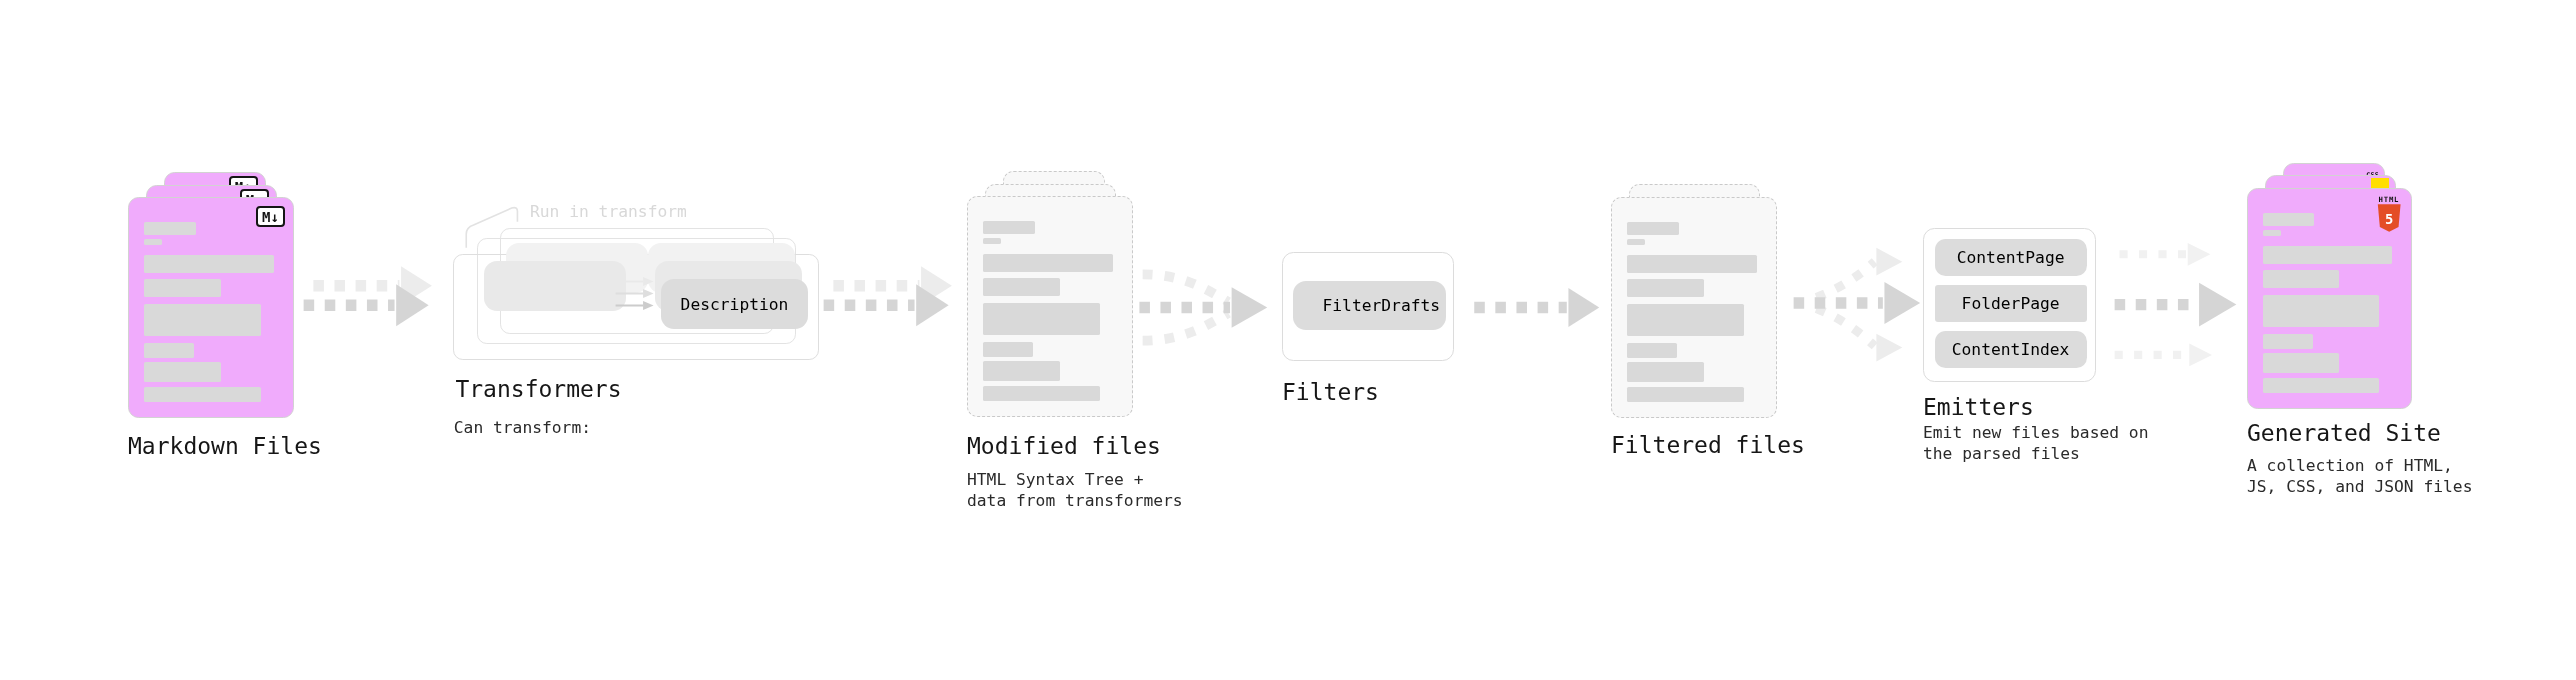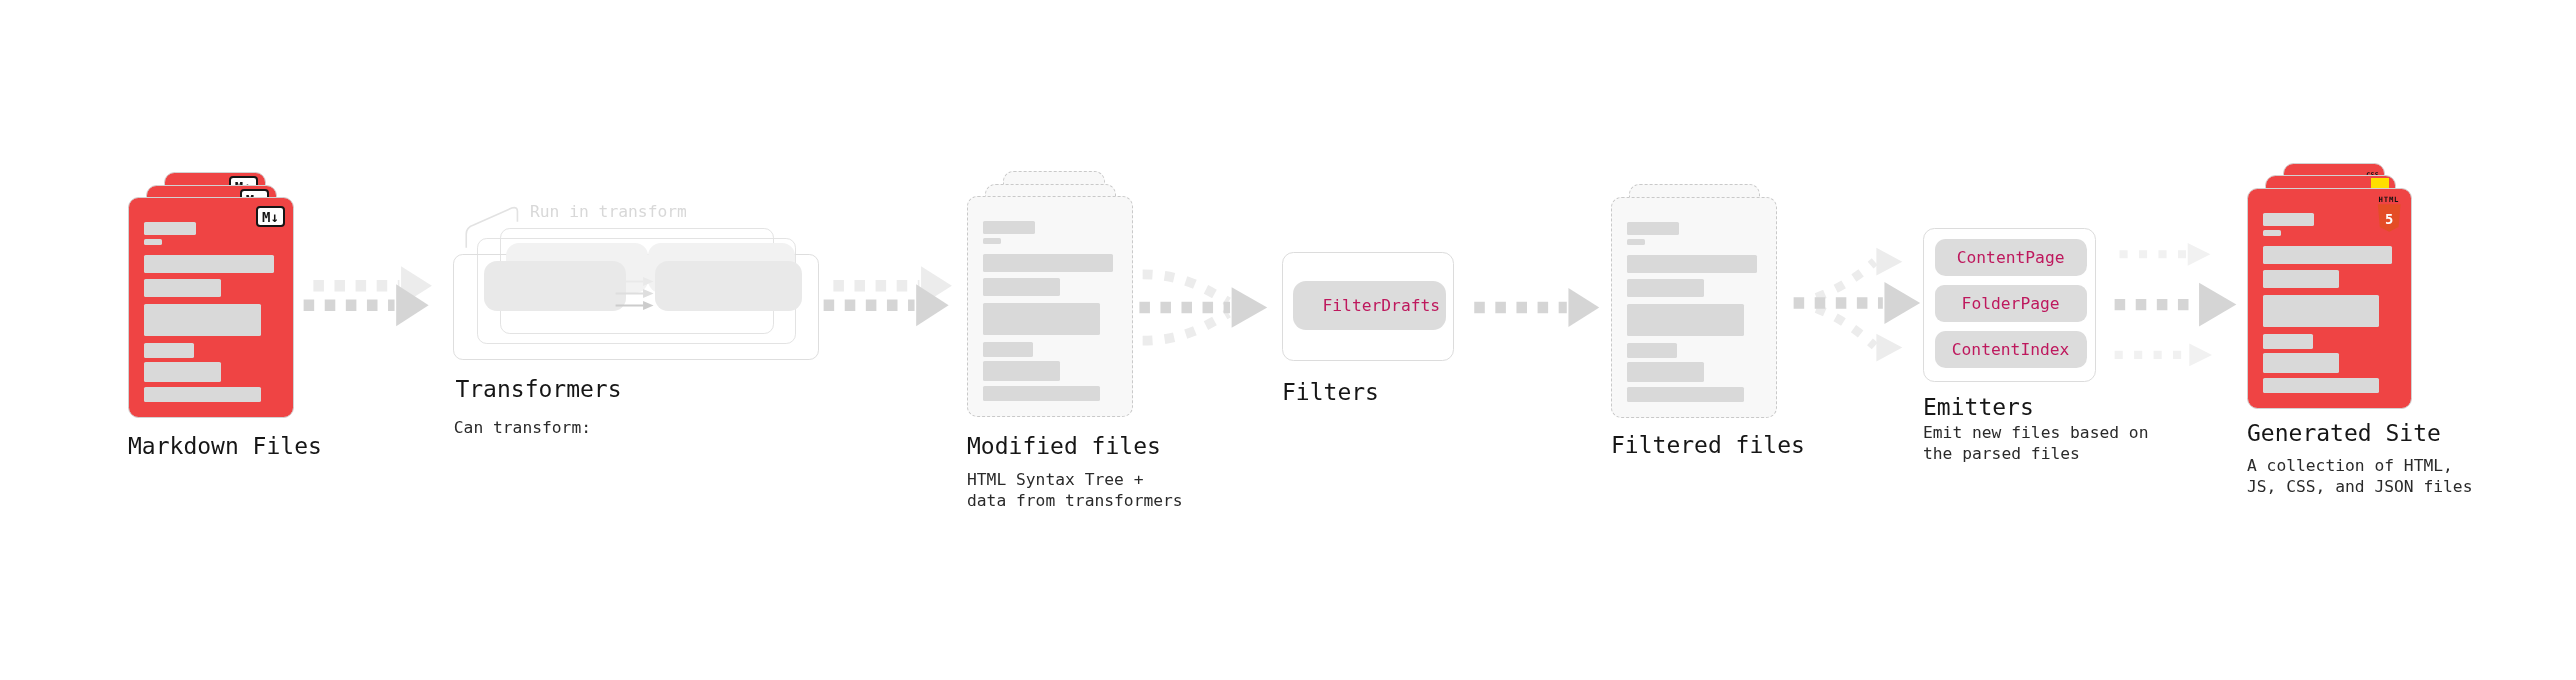--- a/index.html
+++ b/index.html
@@ -2,39 +2,39 @@
 <html style="--canvas-bg: #ffffff; --doc-bar: #d9d9d9; --arrow-dark: #d5d5d5; --arrow-light: #ececec; --arrow-faint: #f1f1f1; --accent-html5: #e44d26; --accent-js: #ffdf00; --accent-css: #2965f1;font-size:13px"><head>
 <meta charset="utf-8">
 <style>
   html,body{margin:0;padding:0;background:#fff;}
   .canvas{
     position:relative;width:2576px;height:681px;background:var(--canvas-bg,#fff);
     font-family:"DejaVu Sans Mono","Liberation Mono",monospace;color:#161616;overflow:hidden;
   }
   .abs{position:absolute;}
   
-  .sheet{position:absolute;box-sizing:border-box;height:221px;border:1.6px solid #d2d2d2;border-radius:10.6px;background:#ef4444;}
+  .sheet{position:absolute;box-sizing:border-box;height:221px;border:1.6px solid #d2d2d2;border-radius:10.6px;background:#f0abfc;}
   .sheet.dashed{border:1.6px dashed #c9c9c9;background:#f8f8f8;}
   .bars{position:absolute;left:14.6px;right:16.3px;top:24.4px;}
   .bar{background:var(--doc-bar,#d9d9d9);border-radius:1.6px;}
   
   .md-icon{position:absolute;right:8.1px;top:8.1px;border:2.4px solid #151515;border-radius:4.1px;background:#fff;
     font-weight:bold;font-size:14px;line-height:1;padding:1.6px 4.1px;color:#151515;}
   .md-icon.small{top:3.3px;right:7.3px;}
   
   .html5-badge{position:absolute;right:8.1px;top:6.5px;width:28px;text-align:center;}
   .html5-badge .word{font-size:7.3px;font-weight:bold;letter-spacing:0.8px;color:#111;line-height:8.1px;}
   .js-badge{position:absolute;right:5.7px;top:1.6px;width:18.7px;height:10.6px;background:var(--accent-js,#ffdf00);}
   .css-badge{position:absolute;right:2.4px;top:0.8px;width:18px;text-align:center;}
   .css-badge .word{font-size:6.5px;font-weight:bold;color:#111;line-height:7.3px;letter-spacing:0.4px;}
   .css-badge .bar-under{height:2.4px;margin-top:0.8px;background:var(--accent-css,#2965f1);}
   
   .panel{position:absolute;box-sizing:border-box;border:1.6px solid #dcdcdc;border-radius:11.4px;background:#fff;}
   .chip{position:absolute;box-sizing:border-box;background:#dcdcdc;border-radius:13px;display:flex;align-items:center;justify-content:center;
-    font-size:16.3px;color:#be185d;white-space:nowrap;}
+    font-size:16.3px;color:#000000;white-space:nowrap;}
   .chip.ghost1{background:#e9e9e9;}
   .chip.ghost2{background:#f2f2f2;}
   .tbox{position:absolute;box-sizing:border-box;border:1.6px solid #e3e3e3;border-radius:9.8px;background:transparent;}
   
   .stage-title{position:absolute;font-size:23px;color:#161616;white-space:nowrap;}
   .caption{position:absolute;font-size:16.3px;line-height:21px;color:#2a2a2a;white-space:nowrap;}
   .caption div{white-space:nowrap;}
   .annotation{position:absolute;font-size:16.3px;color:#d8d8d8;white-space:nowrap;}
   
   .arrow-svg{position:absolute;overflow:visible;}
@@ -89,20 +89,21 @@
 
     <div class="tbox" style="left:47px;top:32.5px;width:274px;height:106px;"></div>
     <div class="tbox" style="left:24.4px;top:43px;width:319px;height:106px;"></div>
     <div class="tbox" style="left:0;top:59px;width:366px;height:106px;border-color:#dedede;"></div>
 
     <div class="chip ghost2" style="left:53px;top:48px;width:142px;height:50px;"></div>
     <div class="chip ghost1" style="left:31px;top:66px;width:142px;height:50px;"></div>
 
     <div class="chip ghost2" style="left:195px;top:48px;width:147px;height:50px;"></div>
     <div class="chip ghost1" style="left:202px;top:66px;width:147px;height:50px;"></div>
+    <div class="chip" style="left:208px;top:84px;width:147px;height:50px;">Description</div>
 
     <svg class="arrow-svg" style="left:161px;top:80px;" width="42" height="13" viewBox="0 0 52 16">
       <line x1="2" y1="8" x2="36" y2="8" stroke="#e9e9e9" stroke-width="2.5"></line>
         <polygon points="36,2.5 36,13.5 49,8" fill="#e9e9e9"></polygon>
     </svg>
     <svg class="arrow-svg" style="left:161px;top:92px;" width="42" height="13" viewBox="0 0 52 16">
       <line x1="2" y1="8" x2="36" y2="8" stroke="#dedede" stroke-width="2.5"></line>
         <polygon points="36,2.5 36,13.5 49,8" fill="#dedede"></polygon>
     </svg>
     <svg class="arrow-svg" style="left:161px;top:104px;" width="42" height="13" viewBox="0 0 52 16">
@@ -181,21 +182,21 @@
     <path class="curve-light" style="stroke-width:11;stroke-dasharray:11 15;" d="M30,68 C62,56 84,40 102,24"></path>
     <polygon class="head-light" points="104,7 104,41 136,24"></polygon>
     <path class="curve-light" style="stroke-width:11;stroke-dasharray:11 15;" d="M30,82 C62,94 84,112 102,128"></path>
     <polygon class="head-light" points="104,113 104,147 136,130"></polygon>
     <line class="dash-dark" x1="2" y1="75" x2="112" y2="75"></line>
       <polygon class="head-dark" points="114,49 114,101 158,75"></polygon>
   </svg>
 
   <div class="panel" style="left:1923px;top:228px;width:173px;height:154px;">
     <div class="chip" style="left:10.6px;top:9.8px;width:152px;height:37px;border-radius:10.6px;">ContentPage</div>
-    <div class="chip" style="left:10.6px;top:56px;width:152px;height:37px;border-radius:9px;">FolderPage</div>
+    <div class="chip" style="left:10.6px;top:56px;width:152px;height:37px;border-radius:3px;">FolderPage</div>
     <div class="chip" style="left:10.6px;top:102px;width:152px;height:37px;border-radius:10.6px;">ContentIndex</div>
   </div>
   <div class="stage-title" style="left:1923px;top:394px;">Emitters</div>
   <div class="caption" style="left:1923px;top:422px;">
     <div>Emit new files based on</div>
     <div>the parsed files</div>
   </div>
 
   <svg class="arrow-svg" style="left:2113px;top:242px;" width="138" height="126" viewBox="0 0 170 155">
     <line class="dash-faint" x1="8" y1="15" x2="90" y2="15"></line>

